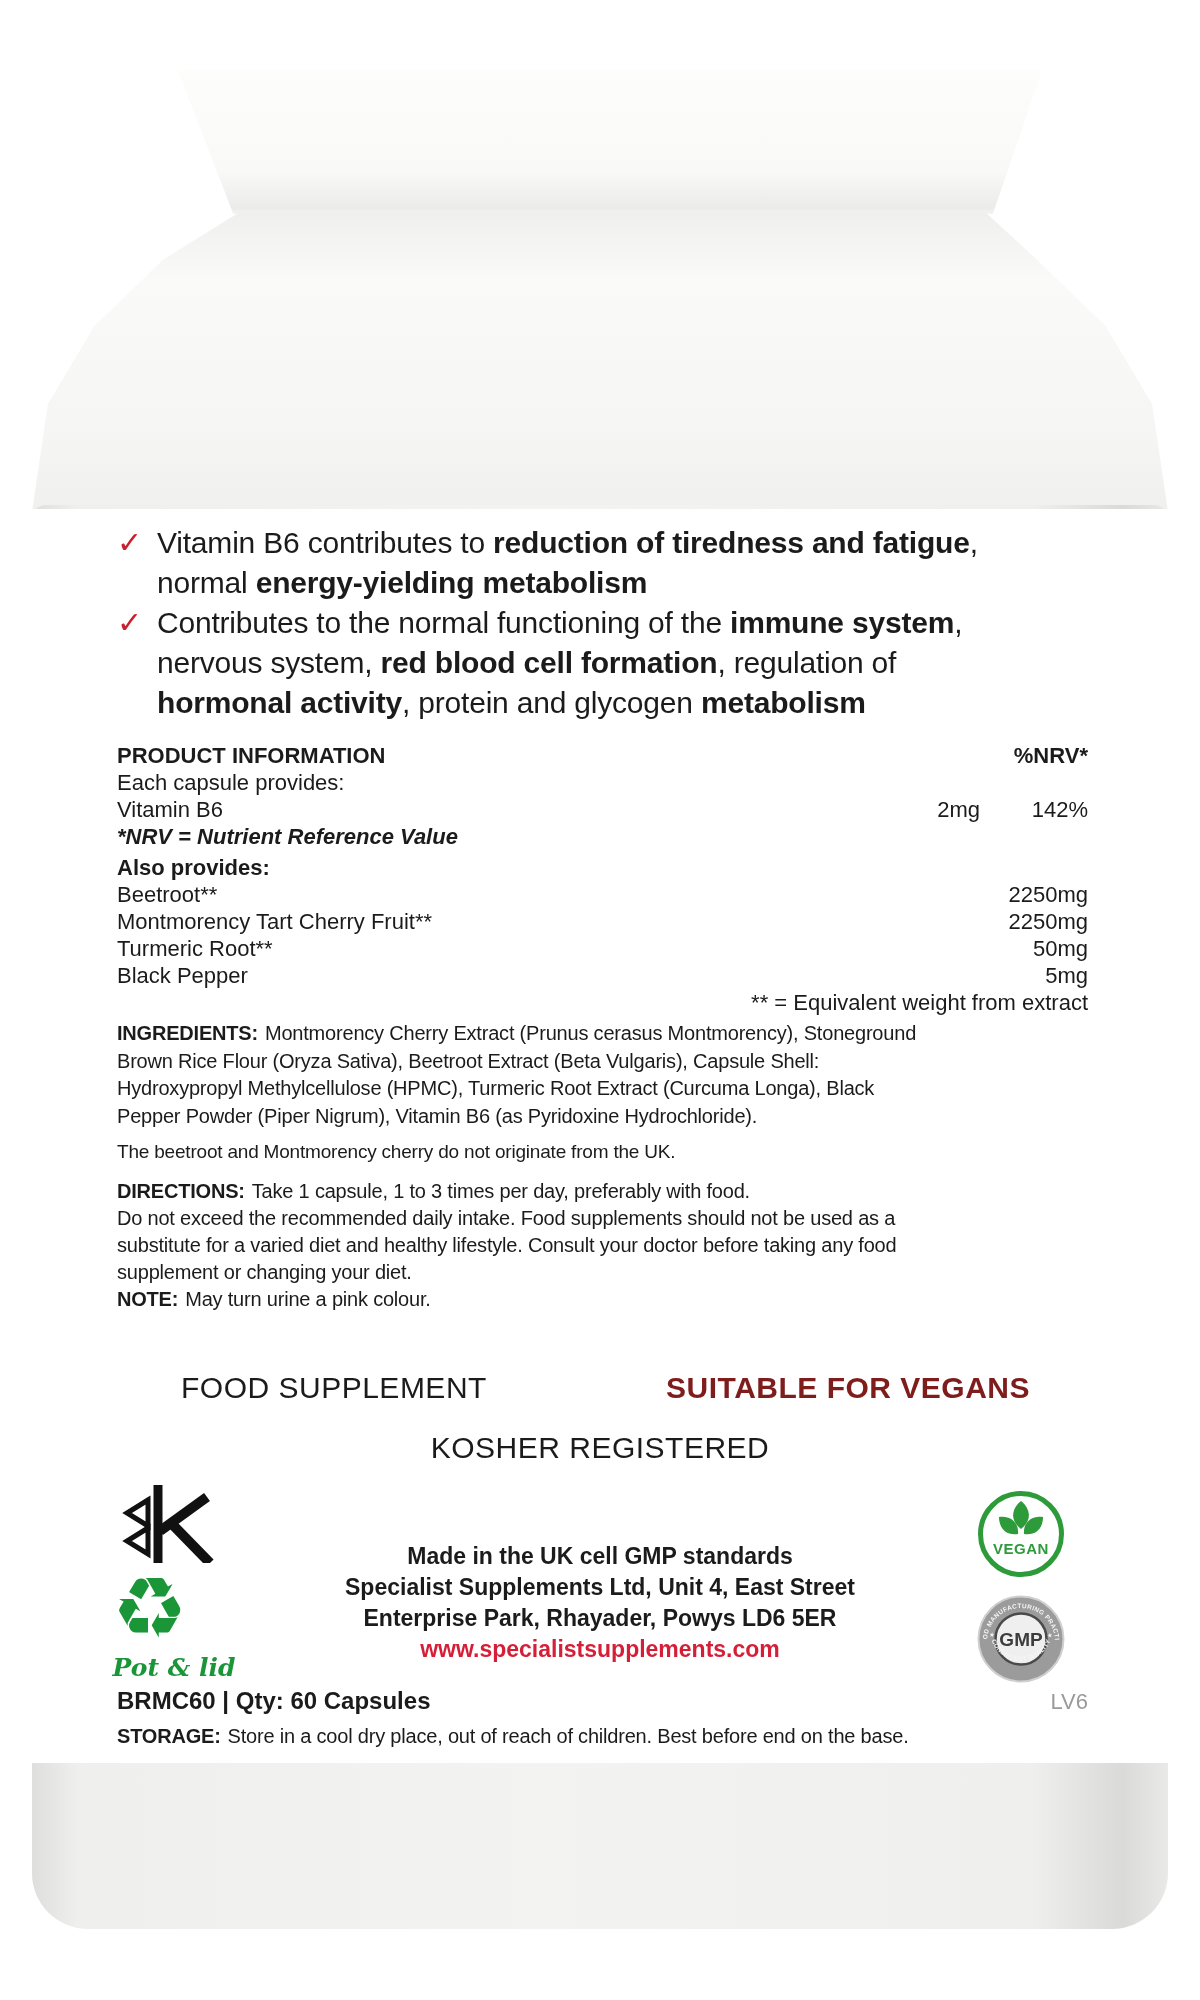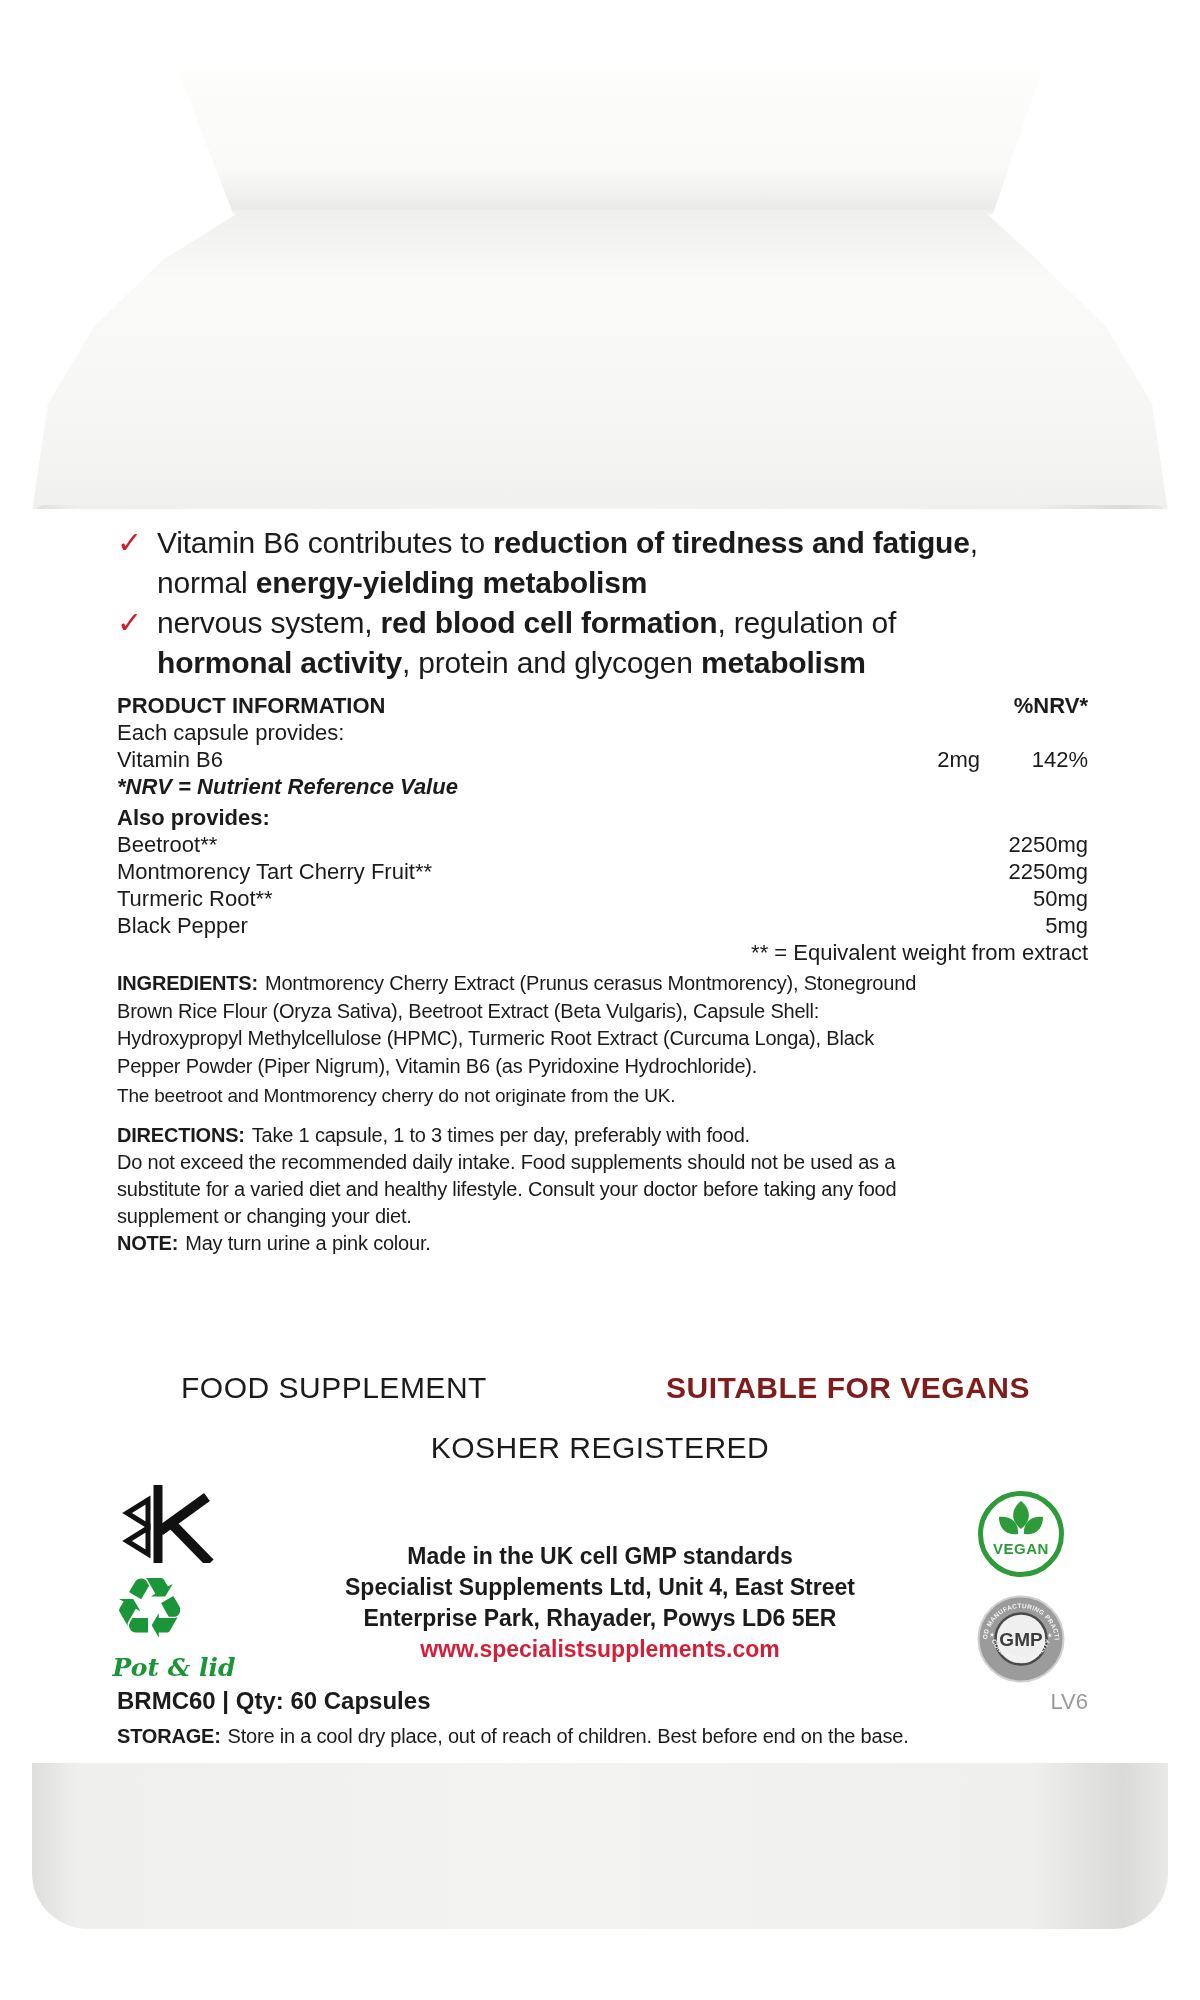--- a/index.html
+++ b/index.html
@@ -18,30 +18,30 @@
        background:linear-gradient(90deg,#dededc 0%,#efefed 4%,#f3f3f1 45%,#efefed 88%,#dadad8 96%,#e9e9e7 100%);}
   .label{position:absolute;left:0;top:4px;width:1136px;height:1254px;background:#ffffff;}
   
   .content{padding:14px 80px 0 85px;}
   .b{font-weight:700;}
   .italic{font-style:italic;}
   .claims{font-size:30px;line-height:40px;letter-spacing:-0.2px;}
   .claim{display:flex;}
   .check{flex:0 0 40px;font-size:30px;font-weight:700;color:#c8202f;}
   .claim-line{white-space:nowrap;}
-  .pi{font-size:22px;line-height:27px;margin-top:9px;}
+  .pi{font-size:22px;line-height:27px;margin-top:19px;}
   .pi-row{display:flex;}
   .pi-name{flex:1 1 auto;}
   .pi-amt{flex:0 0 120px;text-align:right;}
   .pi-nrv{flex:0 0 108px;text-align:right;}
   .also{margin-top:4px;}
   .right-note{text-align:right;}
   .small{font-size:20px;line-height:27.5px;letter-spacing:-0.2px;}
   .ingredients{margin-top:4px;}
-  .origin-note{font-size:19px;line-height:24px;margin-top:4px;}
+  .origin-note{font-size:19px;line-height:24px;margin-top:10px;}
   .directions{margin-top:14px;line-height:27px;}
   .lead{margin-right:7px;}
   
   .statement-row{position:absolute;left:85px;right:80px;top:862px;display:flex;
        justify-content:space-between;padding:0 58px 0 64px;font-size:30px;letter-spacing:0.5px;}
   .green-text{color:#7f1d1d;font-weight:bold;}
   .kosher-row{position:absolute;left:0;right:0;top:922px;text-align:center;font-size:30px;letter-spacing:0.5px;}
   .kosher-logo{position:absolute;left:78px;top:976px;}
   .recycle{position:absolute;left:80px;top:1056px;font-size:84px;line-height:86px;color:#1a9639;}
   .pot-lid{position:absolute;left:62px;top:1144px;width:160px;text-align:center;
@@ -73,20 +73,21 @@
           <div class="claim">
             <span class="check">✓</span>
             <div>
               <div class="claim-line"><span>Vitamin B6 contributes to </span><span class="b">reduction of tiredness and fatigue</span><span>,</span></div>
               <div class="claim-line"><span>normal </span><span class="b">energy-yielding metabolism</span></div>
             </div>
           </div>
           <div class="claim">
             <span class="check">✓</span>
             <div>
+              <div class="claim-line"><span>Contributes to the normal functioning of the </span><span class="b">immune system</span><span>,</span></div>
               <div class="claim-line"><span>nervous system, </span><span class="b">red blood cell formation</span><span>, regulation of</span></div>
               <div class="claim-line"><span class="b">hormonal activity</span><span>, protein and glycogen </span><span class="b">metabolism</span></div>
             </div>
           </div>
         </div>
 
         <div class="pi">
           <div class="pi-row">
             <span class="pi-name b">PRODUCT INFORMATION</span>
             <span class="pi-nrv b">%NRV*</span>

